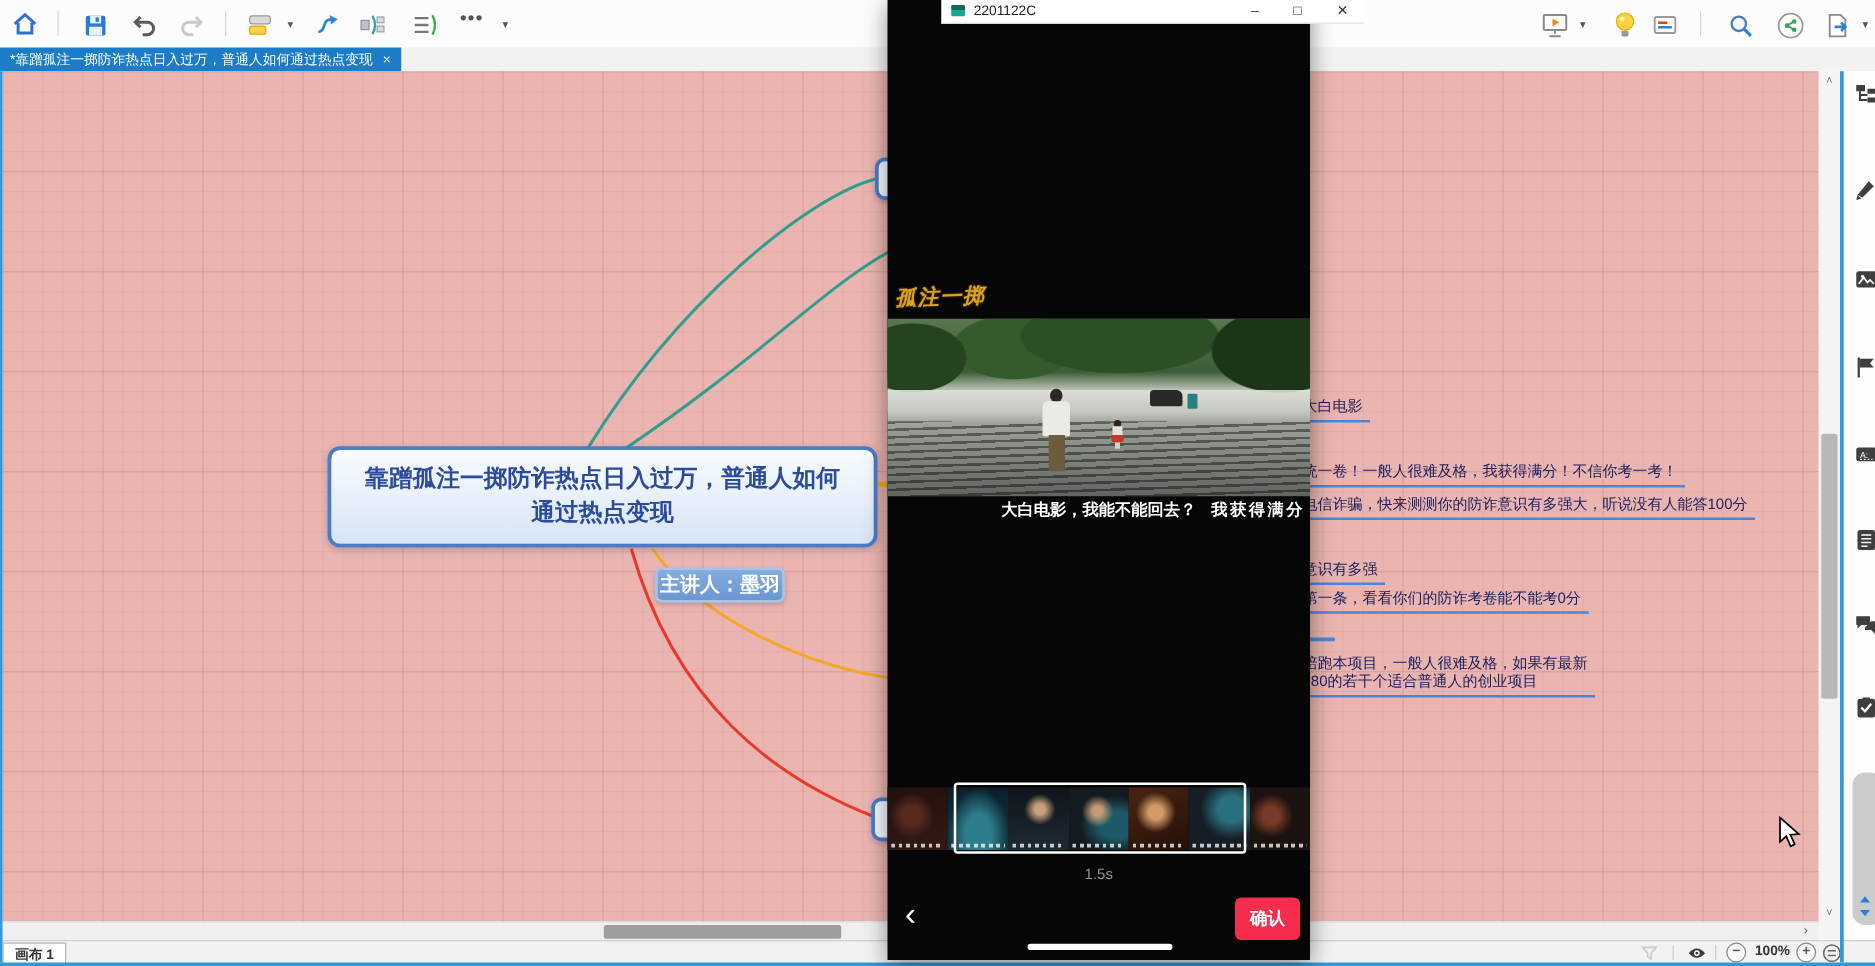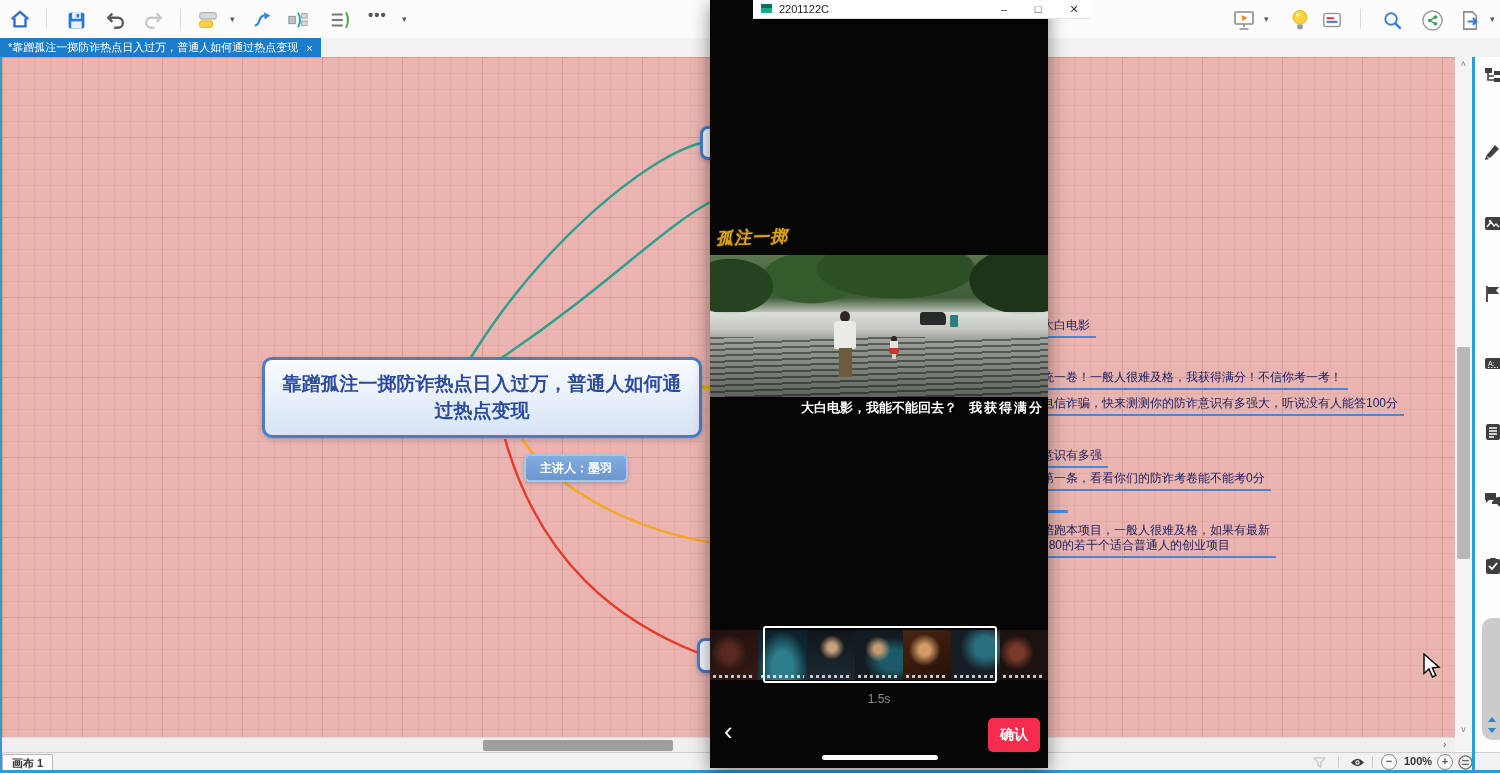--- a/index.html
+++ b/index.html
@@ -23,25 +23,25 @@
     background-image:
       linear-gradient(rgba(140,70,65,0.16) 1px, transparent 1px),
       linear-gradient(90deg, rgba(140,70,65,0.16) 1px, transparent 1px),
       linear-gradient(rgba(140,70,65,0.08) 1px, transparent 1px),
       linear-gradient(90deg, rgba(140,70,65,0.08) 1px, transparent 1px);
     background-size:80px 80px,80px 80px,16px 16px,16px 16px;}
   #branches{position:absolute;left:0;top:0;}
   #central-node{position:absolute;left:260px;top:300px;width:440px;height:81px;box-sizing:border-box;
     border:3px solid #4a7cc7;border-radius:10px;background:linear-gradient(#f9fcff,#d6e4f5);
     display:flex;align-items:center;justify-content:center;text-align:center;
-    color:#2c4b9c;font-size:19px;font-weight:bold;line-height:1.4;padding:4px 14px;
+    color:#2c4b9c;font-size:19px;font-weight:bold;line-height:1.4;padding:4px 24px;
     box-shadow:0 2px 5px rgba(50,50,110,0.25);cursor:pointer;}
   #presenter-node{position:absolute;left:522px;top:397px;width:104px;height:28px;box-sizing:border-box;
     border:2px solid #a6c3e8;border-radius:6px;background:linear-gradient(#83acdf,#6b97d0);
-    color:#fff;font-size:12px;font-weight:bold;display:flex;align-items:center;justify-content:center;
+    color:#fff;font-size:16px;font-weight:bold;display:flex;align-items:center;justify-content:center;
     box-shadow:0 2px 4px rgba(50,50,110,0.25);cursor:pointer;}
   .hidden-node{position:absolute;box-sizing:border-box;border:3px solid #4a7cc7;border-radius:8px;
     background:#f5f9ff;box-shadow:0 2px 4px rgba(50,50,110,0.25);cursor:pointer;}
   .rtopic{position:absolute;left:1040px;white-space:nowrap;font-size:12px;color:#1f2060;
     border-bottom:2.5px solid #4a86d8;padding:0 6px 3px 0;display:inline-block;line-height:15px;cursor:pointer;}
   .rtopic .l2{display:block;}
   #ul-stub{position:absolute;left:1040px;top:453px;width:26px;height:2.5px;background:#4a86d8;border-radius:1px;}
   
   #cursor{position:absolute;left:1420px;top:596px;z-index:70;}
   

